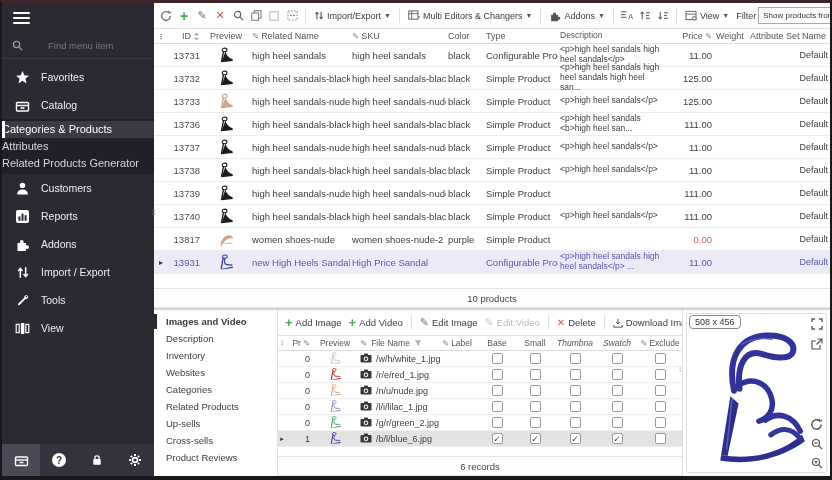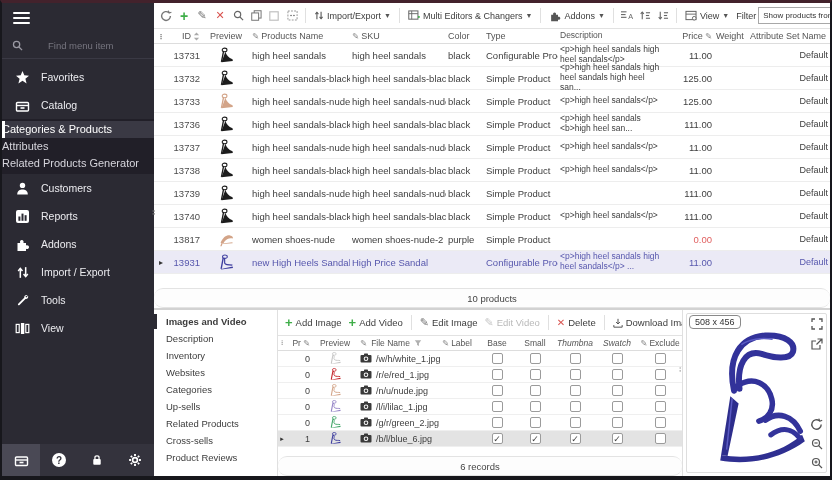--- a/index.html
+++ b/index.html
@@ -59,21 +59,21 @@
   .c-price{width:50px; text-align:right;} .c-weight{width:34px;}
   .c-attr{flex:1; min-width:0; font-size:9px;text-align:right;}
   .hc { display:flex; align-items:center; gap:2px; }
   .pencil-sm { color:#8a8a8a; font-size:8.5px; }
   .prow { height:23px; border-bottom:1px solid #ededed; font-size:9.5px; color:#3e3e3e; cursor:pointer; }
   .prow.sel { background:#ebeaf6; color:#5757ad; }
   .prow.sel .c-id, .prow.sel .c-price { color:#5757ad; }
   .prow .c-id { color:#4c4c4c; }
   .price-red { color:#e06060 !important; }
   .pgrid-fill { flex:1; }
-  .gstatus { height:20px; border-top:1px solid #e3e3e3; border-bottom:1px solid #e3e3e3; display:flex; align-items:center; justify-content:center; font-size:9.5px; color:#444; background:#fdfdfd; flex:none;border-radius:9px; }
+  .gstatus { height:20px; border-top:1px solid #e3e3e3; border-bottom:1px solid #e3e3e3; display:flex; align-items:center; justify-content:center; font-size:9.5px; color:#444; background:#fdfdfd; flex:none; }
 
   
   .bottom { height:168px; border-top:2px solid #d2d2d2; display:flex; flex:none; min-width:0; }
   .tabs { width:124px; border-right:1px solid #e0e0e0; padding-top:3px; flex:none; }
   .tab { height:17px; line-height:17px; padding-left:12px; font-size:9.5px; color:#3c3c3c; cursor:pointer; position:relative; }
   .tab.active { font-weight:bold; }
   .tab.active::before { content:""; position:absolute; left:0; top:1px; bottom:1px; width:3px; background:#2b2a33; }
 
   .bmid { flex:1; display:flex; flex-direction:column; min-width:0; }
   .btoolbar { height:26px; display:flex; align-items:center; padding:0 5px; gap:3px; border-bottom:1px solid #e2e2e2; font-size:9.5px; color:#3c3c3c; flex:none; overflow:hidden; white-space:nowrap; }
@@ -376,21 +376,21 @@
           <svg width="7" height="9" viewBox="0 0 8 10">
               <path d="M4 0.5 L7 3.5 H1 Z" fill="#aaa"></path>
               <path d="M4 9.5 L1 6.5 H7 Z" fill="#aaa"></path>
             </svg>
         </div>
         <div class="c c-prev hc">
             <span>Preview</span>
           </div>
         <div class="c c-name hc">
             <span class="pencil-sm">✎</span>
-            <span>Products Name</span>
+            <span>Related Name</span>
           </div>
         <div class="c c-sku hc">
             <span class="pencil-sm">✎</span>
             <span>SKU</span>
           </div>
         <div class="c c-color hc">
             <span>Color</span>
           </div>
         <div class="c c-type hc">
             <span>Type</span>
@@ -606,22 +606,22 @@
       <div class="gstatus">10 products</div>
     </div>
 
     <div class="bottom">
       <div class="tabs">
           <div class="tab active">Images and Video</div>
           <div class="tab">Description</div>
           <div class="tab">Inventory</div>
           <div class="tab">Websites</div>
           <div class="tab">Categories</div>
+          <div class="tab">Related Products</div>
           <div class="tab">Up-sells</div>
-          <div class="tab">Related Products</div>
           <div class="tab">Cross-sells</div>
           <div class="tab">Product Reviews</div>
         </div>
 
       <div class="bmid">
         <div class="btoolbar">
           <span class="bbtn">
               <span class="plus">+</span>
               <span>Add Image</span>
             </span>

